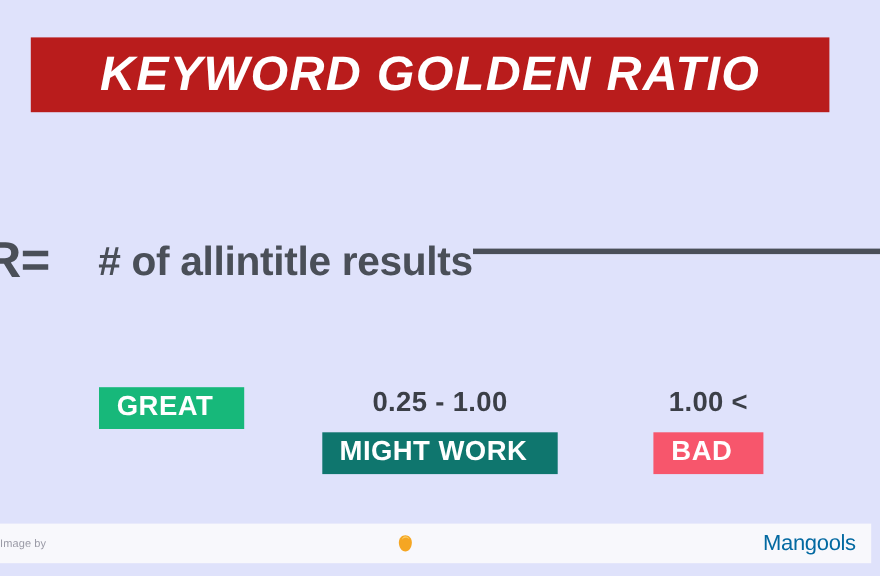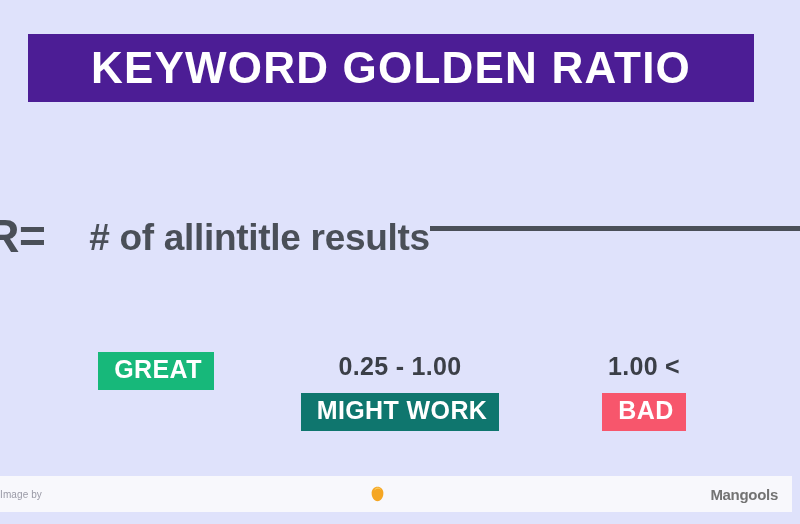--- a/index.html
+++ b/index.html
@@ -21,24 +21,25 @@
     box-sizing: border-box;
   }
 
   
   .header-banner {
     position: absolute;
     left: 28px;
     top: 34px;
     width: 726px;
     height: 68px;
-    background: #4c1d95;
+    background: #b91c1c;
     display: flex;
     align-items: center;
     justify-content: center;
+    font-style: italic;
   }
   .header-title {
     color: #ffffff;
     font-size: 44px;
     font-weight: bold;
     letter-spacing: 1.2px;
     line-height: 1;
     white-space: nowrap;
     text-transform: uppercase;
   }
@@ -106,21 +107,21 @@
     letter-spacing: 0.3px;
     white-space: nowrap;
     margin-bottom: 12px;
   }
   .range-badge {
     color: #ffffff;
     font-size: 25px;
     font-weight: bold;
     letter-spacing: 0.4px;
     white-space: nowrap;
-    padding: 4px 12px 6px 16px;
+    padding: 4px 28px 6px 16px;
     line-height: 1.1;
     text-transform: uppercase;
   }
   .badge-great { background: #17b87a; }
   .badge-might { background: #0f766e; }
   .badge-bad   { background: #f7566c; text-align: right; }
 
   
   .footer {
     position: absolute;
@@ -141,23 +142,23 @@
     margin-right: 8px;
     letter-spacing: 0.1px;
   }
   .mango-icon {
     width: 15px;
     height: 16px;
     margin-right: 6px;
     flex: 0 0 auto;
   }
   .brand-name {
-    color: #737373;
-    font-size: 15px;
-    font-weight: bold;
+    color: #0369a1;
+    font-size: 20px;
+    font-weight: normal;
     letter-spacing: -0.3px;
   }
 </style>
 </head>
 <body>
 
 <div id="infographic">
 
   <div class="header-banner">
     <div class="header-title">KEYWORD GOLDEN RATIO</div>

